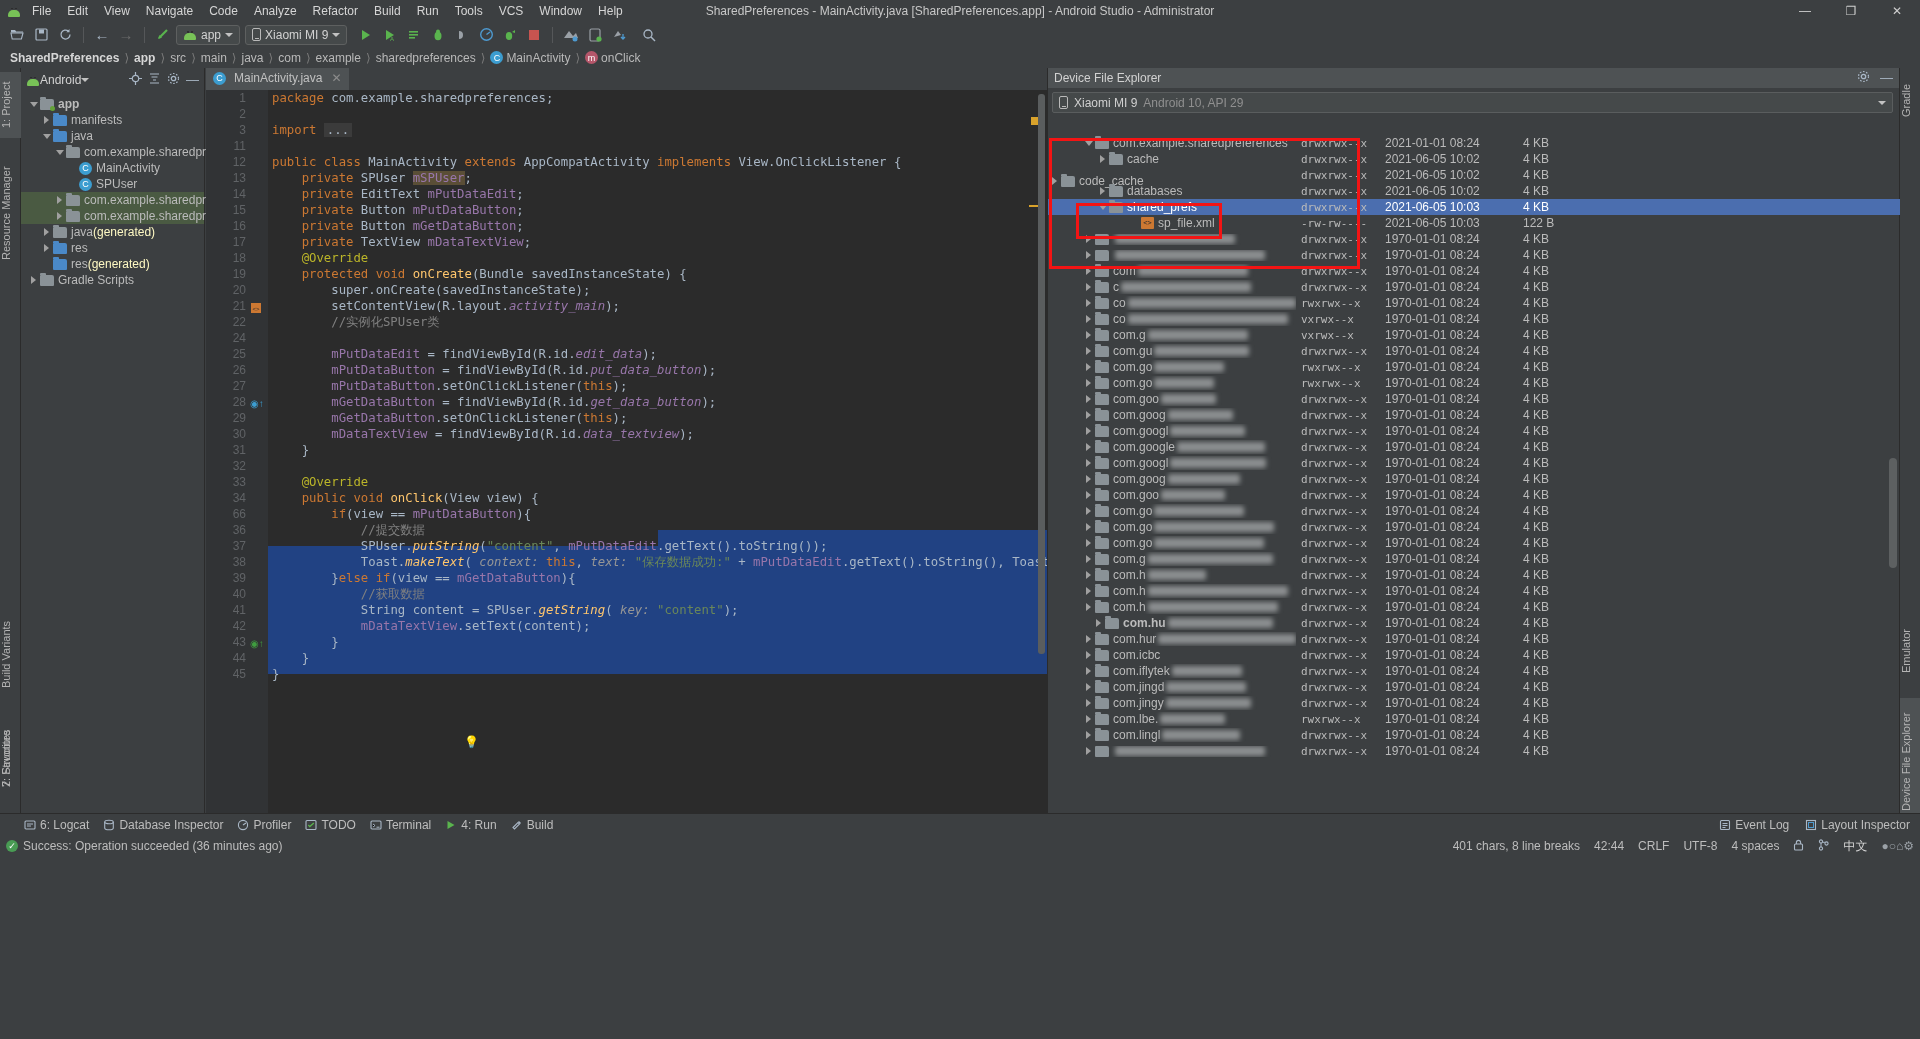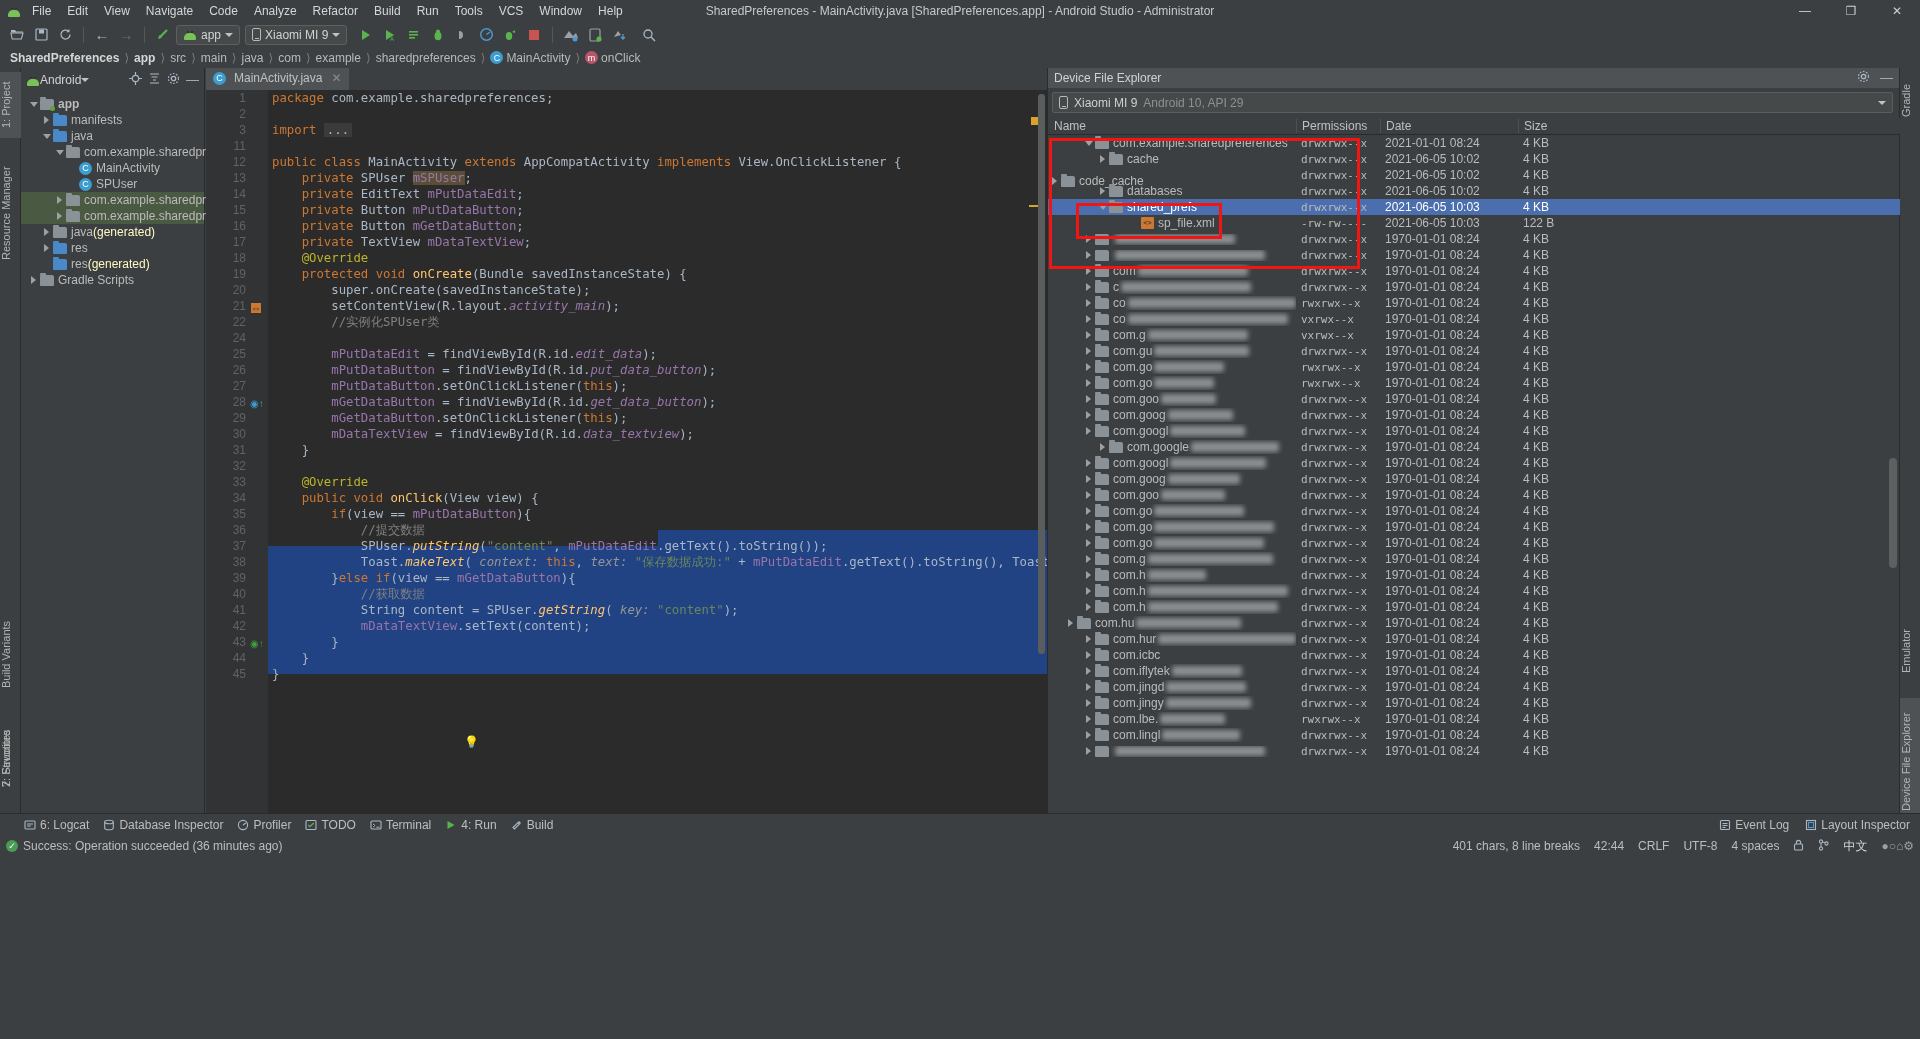--- a/index.html
+++ b/index.html
@@ -579,21 +579,21 @@
           <div class="cl"><span class="ln">25</span><span class="code">        <span class="fld">mPutDataEdit</span><span class="plain"> = findViewById(R.id.</span><span class="fld itl">edit_data</span><span class="plain">);</span></span></div>
           <div class="cl"><span class="ln">26</span><span class="code">        <span class="fld">mPutDataButton</span><span class="plain"> = findViewById(R.id.</span><span class="fld itl">put_data_button</span><span class="plain">);</span></span></div>
           <div class="cl"><span class="ln">27</span><span class="code">        <span class="fld">mPutDataButton</span><span class="plain">.setOnClickListener(</span><span class="kw">this</span><span class="plain">);</span></span></div>
           <div class="cl"><span class="ln">28</span><span class="code">        <span class="fld">mGetDataButton</span><span class="plain"> = findViewById(R.id.</span><span class="fld itl">get_data_button</span><span class="plain">);</span></span></div>
           <div class="cl"><span class="ln">29</span><span class="code">        <span class="fld">mGetDataButton</span><span class="plain">.setOnClickListener(</span><span class="kw">this</span><span class="plain">);</span></span></div>
           <div class="cl"><span class="ln">30</span><span class="code">        <span class="fld">mDataTextView</span><span class="plain"> = findViewById(R.id.</span><span class="fld itl">data_textview</span><span class="plain">);</span></span></div>
           <div class="cl"><span class="ln">31</span><span class="code">    <span class="plain">}</span></span></div>
           <div class="cl"><span class="ln">32</span><span class="code"></span></div>
           <div class="cl"><span class="ln">33</span><span class="code">    <span class="anno">@Override</span></span></div>
           <div class="cl"><span class="ln">34</span><span class="code">    <span class="kw">public void</span> <span class="mth">onClick</span><span class="plain">(View view) {</span></span></div>
-          <div class="cl"><span class="ln">35</span><span class="code">        <span class="kw">if</span><span class="plain">(view == </span><span class="fld">mPutDataButton</span><span class="plain">){</span></span></div>
+          <div class="cl"><span class="ln">66</span><span class="code">        <span class="kw">if</span><span class="plain">(view == </span><span class="fld">mPutDataButton</span><span class="plain">){</span></span></div>
           <div class="cl"><span class="ln">36</span><span class="code">            <span class="cmt">//提交数据</span></span></div>
           <div class="cl"><span class="ln">37</span><span class="code">            <span class="plain">SPUser.</span><span class="mth itl">putString</span><span class="plain">(</span><span class="str">"content"</span><span class="plain">, </span><span class="fld">mPutDataEdit</span><span class="plain">.getText().toString());</span></span></div>
           <div class="cl"><span class="ln">38</span><span class="code">            <span class="plain">Toast.</span><span class="mth itl">makeText</span><span class="plain">( </span><span class="hint">context:</span><span class="plain"> </span><span class="kw">this</span><span class="plain">, </span><span class="hint">text:</span><span class="plain"> </span><span class="str">"保存数据成功:"</span><span class="plain"> + </span><span class="fld">mPutDataEdit</span><span class="plain">.getText().toString(), Toast.</span></span></div>
           <div class="cl"><span class="ln">39</span><span class="code">        <span class="plain">}</span><span class="kw">else if</span><span class="plain">(view == </span><span class="fld">mGetDataButton</span><span class="plain">){</span></span></div>
           <div class="cl"><span class="ln">40</span><span class="code">            <span class="cmt">//获取数据</span></span></div>
           <div class="cl"><span class="ln">41</span><span class="code">            <span class="plain">String content = SPUser.</span><span class="mth itl">getString</span><span class="plain">( </span><span class="hint">key:</span><span class="plain"> </span><span class="str">"content"</span><span class="plain">);</span></span></div>
           <div class="cl"><span class="ln">42</span><span class="code">            <span class="fld">mDataTextView</span><span class="plain">.setText(content);</span></span></div>
           <div class="cl"><span class="ln">43</span><span class="code">        <span class="plain">}</span></span></div>
           <div class="cl"><span class="ln">44</span><span class="code">    <span class="plain">}</span></span></div>
           <div class="cl"><span class="ln">45</span><span class="code"><span class="plain">}</span></span></div>
@@ -627,26 +627,20 @@
       </span>
       <span style="color:#a9b7c6;font-size:13px;line-height:8px;">—</span>
     </div>
     <div class="dfe-dev">
       <span class="phone"></span>
       <span>Xiaomi MI 9</span>
       <span class="sub">Android 10, API 29</span>
       <span style="flex:1"></span>
       <span class="caret"></span>
     </div>
-    <div class="dfe-cols">
-      <div class="col-name">Name</div>
-      <div class="col-perm">Permissions</div>
-      <div class="col-date">Date</div>
-      <div class="col-size">Size</div>
-    </div>
     <div class="dfe-rows" id="dfe-rows">
         <div class="drow">
           <div class="dname" style="padding-left: 34px;">
             <span class="tw">
               <span class="arrow-d"></span>
             </span>
             <span class="folder grey"></span>
             <span>com.example.sharedpreferences</span>
           </div>
           <div class="dperm">drwxrwx--x</div>
@@ -874,21 +868,21 @@
             </span>
             <span class="folder grey"></span>
             <span>com.googl</span>
             <span class="blur" style="width: 75px; margin-left: 2px;"></span>
           </div>
           <div class="dperm">drwxrwx--x</div>
           <div class="ddate">1970-01-01 08:24</div>
           <div class="dsize">4 KB</div>
         </div>
         <div class="drow">
-          <div class="dname" style="padding-left: 48px;">
+          <div class="dname" style="padding-left: 34px;">
             <span class="tw">
               <span class="arrow-r"></span>
             </span>
             <span class="folder grey"></span>
             <span>com.google</span>
             <span class="blur" style="width: 88px; margin-left: 2px;"></span>
           </div>
           <div class="dperm">drwxrwx--x</div>
           <div class="ddate">1970-01-01 08:24</div>
           <div class="dsize">4 KB</div>
@@ -1017,21 +1011,21 @@
             </span>
             <span class="folder grey"></span>
             <span>com.h</span>
             <span class="blur" style="width: 130px; margin-left: 2px;"></span>
           </div>
           <div class="dperm">drwxrwx--x</div>
           <div class="ddate">1970-01-01 08:24</div>
           <div class="dsize">4 KB</div>
         </div>
         <div class="drow">
-          <div class="dname" style="padding-left: 16px;">
+          <div class="dname" style="padding-left: 44px; font-weight: bold;">
             <span class="tw">
               <span class="arrow-r"></span>
             </span>
             <span class="folder grey"></span>
             <span>com.hu</span>
             <span class="blur" style="width: 105px; margin-left: 2px;"></span>
           </div>
           <div class="dperm">drwxrwx--x</div>
           <div class="ddate">1970-01-01 08:24</div>
           <div class="dsize">4 KB</div>

